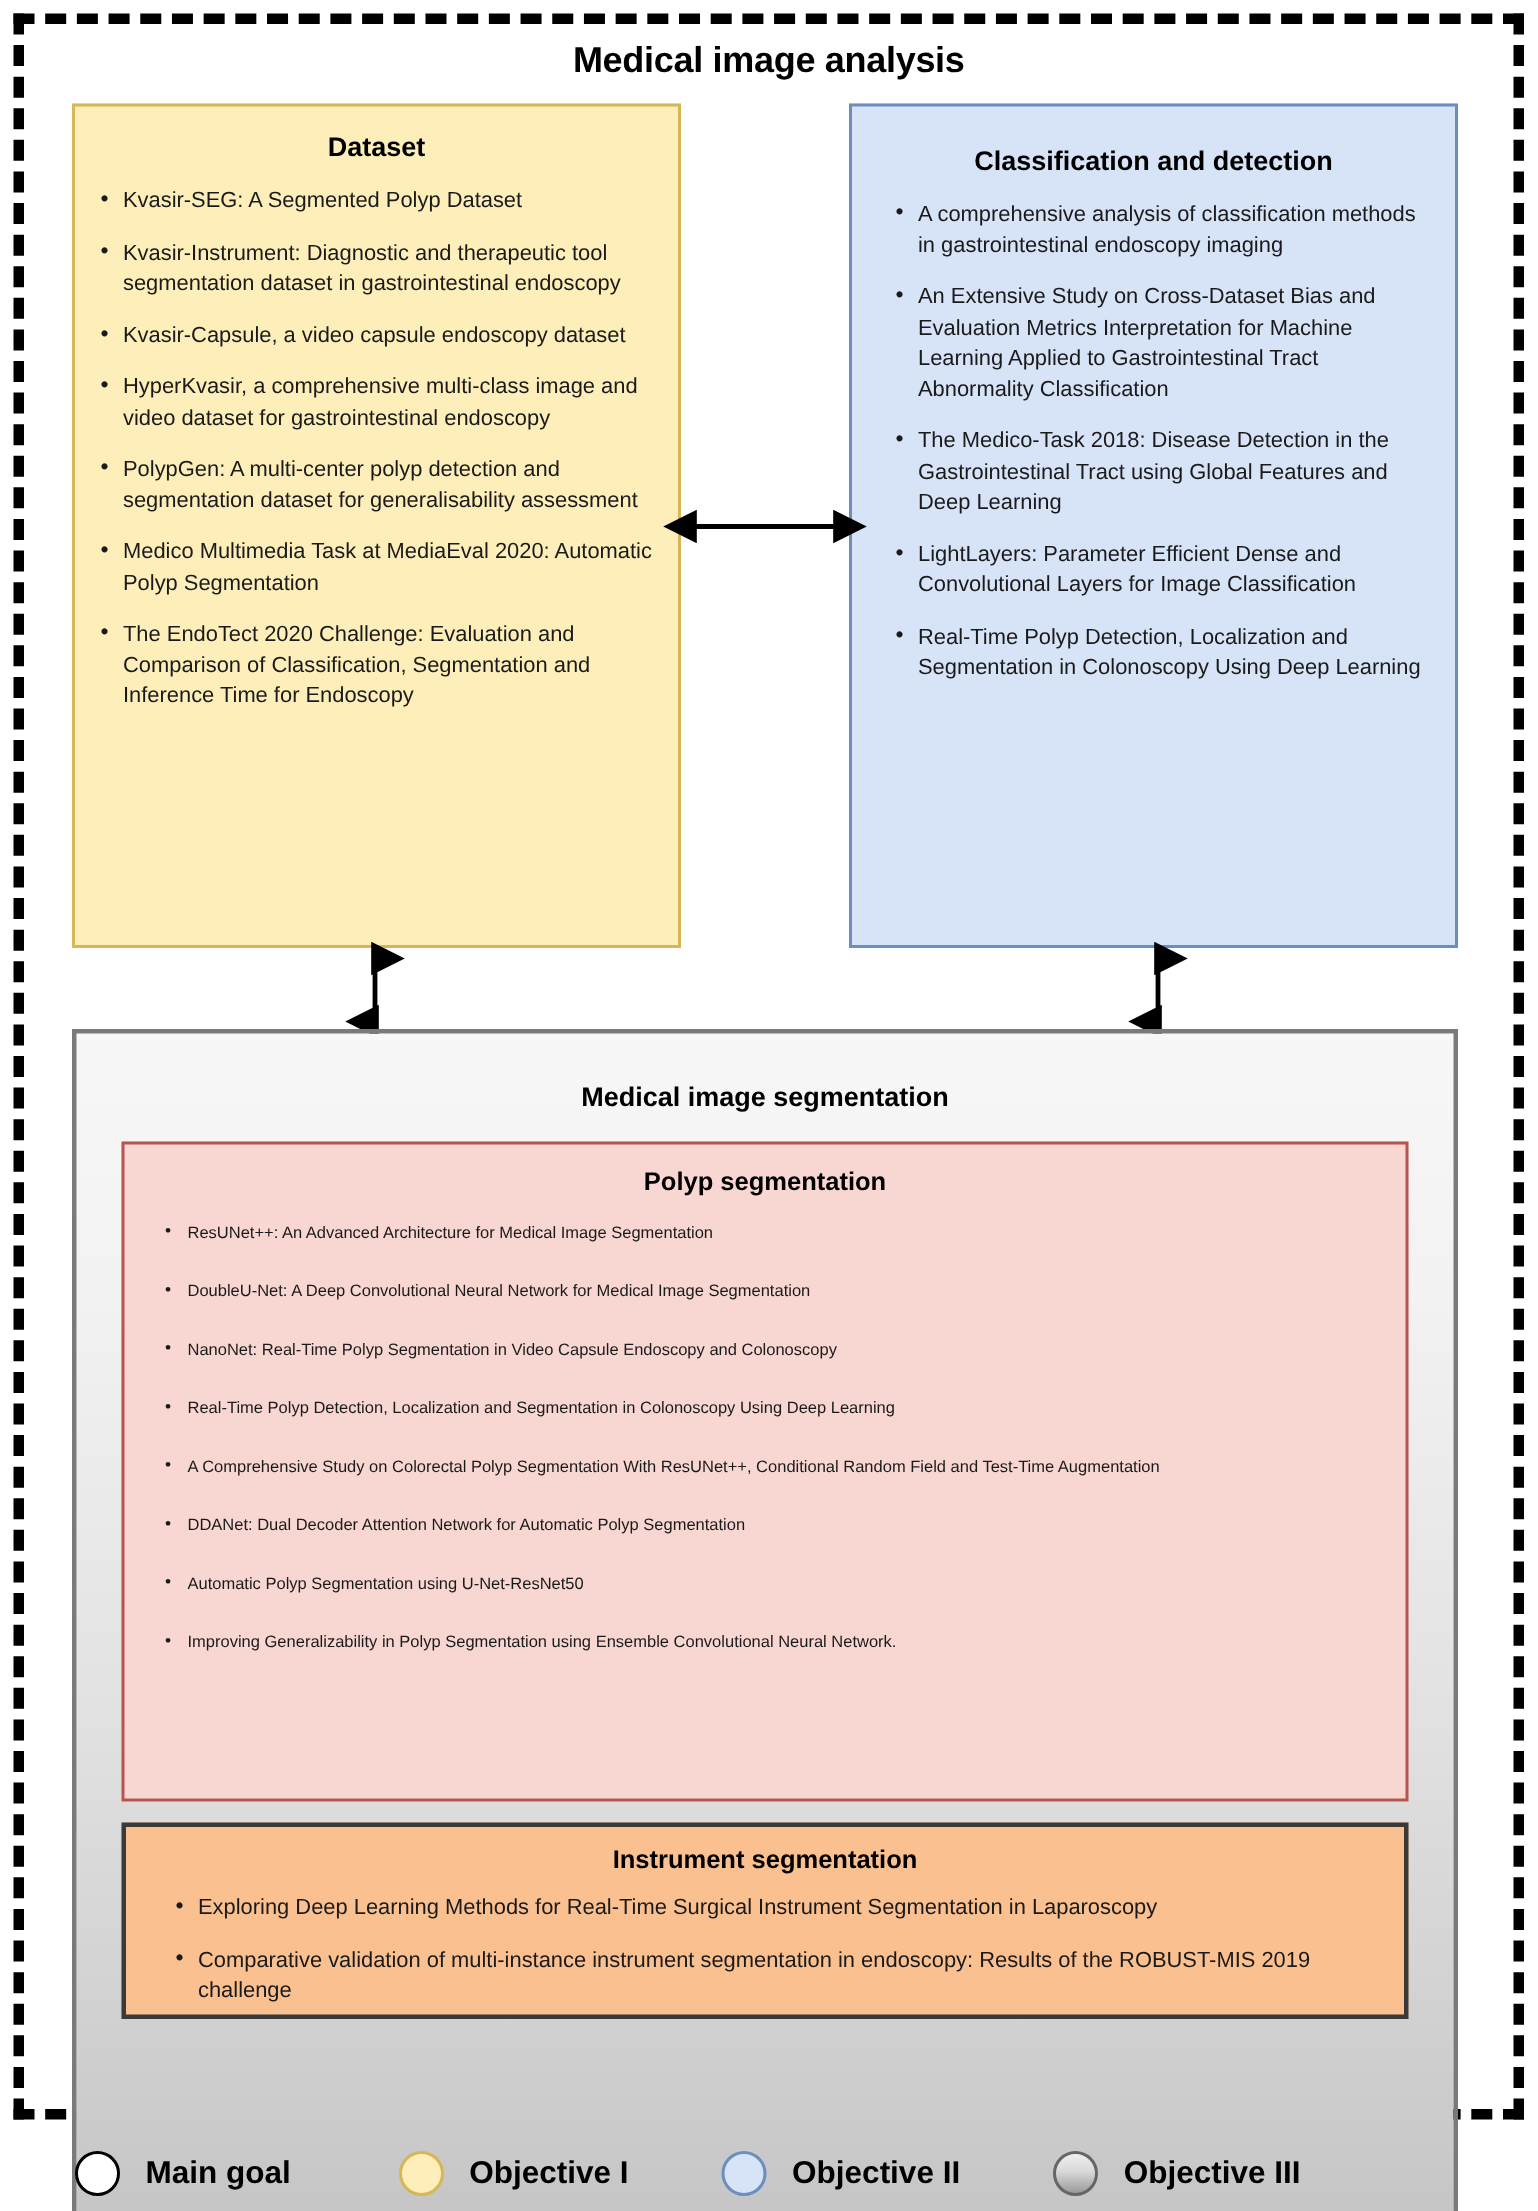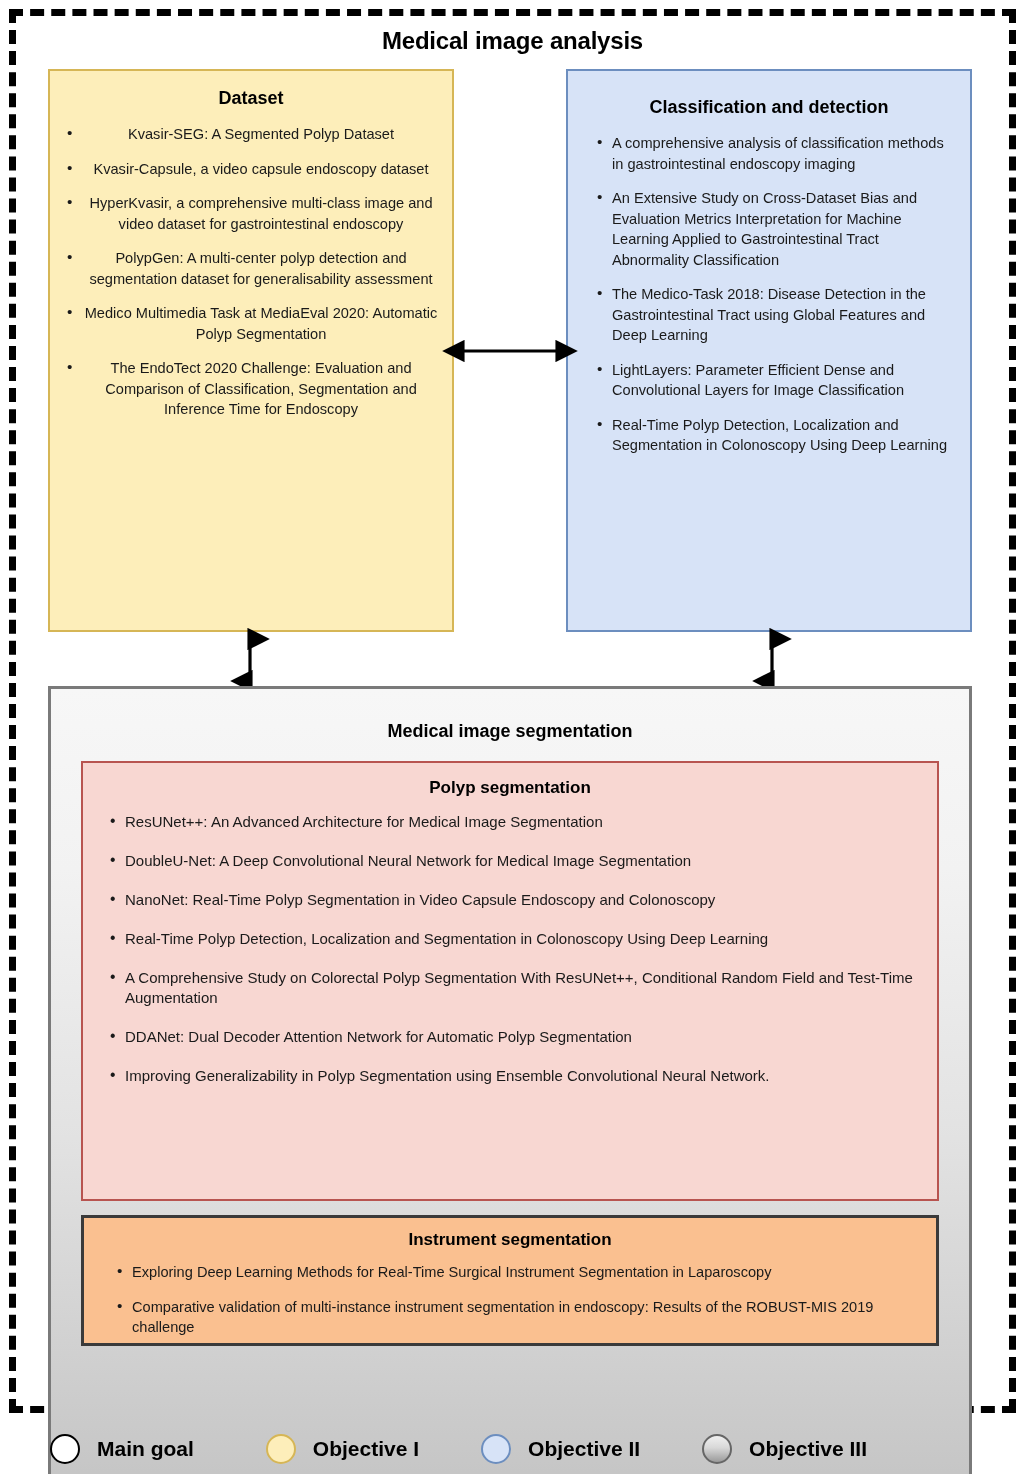--- a/index.html
+++ b/index.html
@@ -74,21 +74,21 @@
     font-size: 18px;
     margin-top: 17px;
     margin-bottom: 15px;
   }
   .dataset-box ul.bullets {
     padding-left: 32px;
     padding-right: 12px;
     font-size: 14.6px;
     line-height: 20.5px;
   }
-  .dataset-box ul.bullets > li { margin-bottom: 14px; text-align: center; }
+  .dataset-box ul.bullets > li { margin-bottom: 14px; }
 
   
   .classification-box {
     left: 566px; top: 69px;
     width: 406px; height: 563px;
     background: #d7e3f7;
     border: 2px solid #6c8ebf;
   }
   .classification-box .card-title {
     font-size: 18px;
@@ -125,21 +125,21 @@
     border: 2px solid #b85450;
   }
   .polyp-box .card-title {
     font-size: 17px;
     margin-top: 15px;
     margin-bottom: 14px;
   }
   .polyp-box ul.bullets {
     padding-left: 42px;
     padding-right: 16px;
-    font-size: 15px;
+    font-size: 11px;
     line-height: 20px;
   }
   .polyp-box ul.bullets > li { margin-bottom: 19px; }
 
   
   .instrument-box {
     position: absolute;
     left: 30px; top: 526px;
     width: 858px; height: 131px;
     background: #fac090;
@@ -196,20 +196,21 @@
 <div id="page">
 
   <div class="outer-frame"></div>
 
   <div class="main-title">Medical image analysis</div>
 
   <div class="card dataset-box">
     <div class="card-title">Dataset</div>
     <ul class="bullets">
       <li>Kvasir-SEG: A Segmented Polyp Dataset</li>
+      <li>Kvasir-Instrument: Diagnostic and therapeutic tool segmentation dataset in gastrointestinal endoscopy</li>
       <li>Kvasir-Capsule, a video capsule endoscopy dataset</li>
       <li>HyperKvasir, a comprehensive multi-class image and video dataset for gastrointestinal endoscopy</li>
       <li>PolypGen: A multi-center polyp detection and segmentation dataset for generalisability assessment</li>
       <li>Medico Multimedia Task at MediaEval 2020: Automatic Polyp Segmentation</li>
       <li>The EndoTect 2020 Challenge: Evaluation and Comparison of Classification, Segmentation and Inference Time for Endoscopy</li>
     </ul>
   </div>
 
   <div class="card classification-box">
     <div class="card-title">Classification and detection</div>
@@ -255,20 +256,21 @@
 
     <div class="polyp-box">
       <div class="card-title">Polyp segmentation</div>
       <ul class="bullets">
         <li>ResUNet++: An Advanced Architecture for Medical Image Segmentation</li>
         <li>DoubleU-Net: A Deep Convolutional Neural Network for Medical Image Segmentation</li>
         <li>NanoNet: Real-Time Polyp Segmentation in Video Capsule Endoscopy and Colonoscopy</li>
         <li>Real-Time Polyp Detection, Localization and Segmentation in Colonoscopy Using Deep Learning</li>
         <li>A Comprehensive Study on Colorectal Polyp Segmentation With ResUNet++, Conditional Random Field and Test-Time Augmentation</li>
         <li>DDANet: Dual Decoder Attention Network for Automatic Polyp Segmentation</li>
+        <li>Automatic Polyp Segmentation using U-Net-ResNet50</li>
         <li>Improving Generalizability in Polyp Segmentation using Ensemble Convolutional Neural Network.</li>
       </ul>
     </div>
 
     <div class="instrument-box">
       <div class="card-title">Instrument segmentation</div>
       <ul class="bullets">
         <li>Exploring Deep Learning Methods for Real-Time Surgical Instrument Segmentation in Laparoscopy</li>
         <li>Comparative validation of multi-instance instrument segmentation in endoscopy: Results of the ROBUST-MIS 2019 challenge</li>
       </ul>

